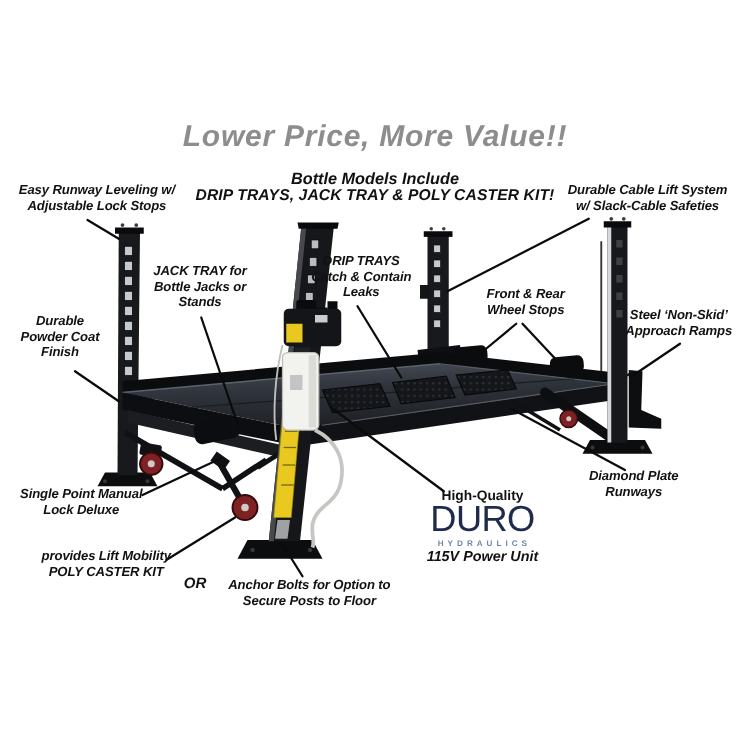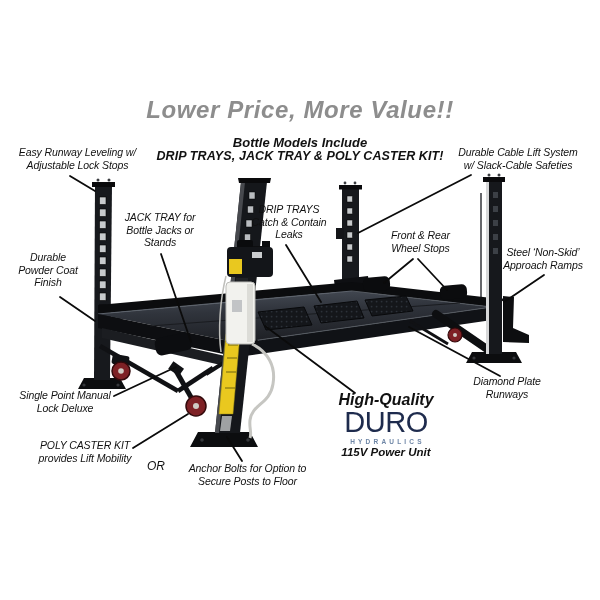--- a/index.html
+++ b/index.html
@@ -7,26 +7,26 @@
     position:relative;width:600px;height:600px;background:#ffffff;overflow:hidden;
     font-family:"Liberation Sans",sans-serif;
   }
   .stage svg{position:absolute;left:0;top:0;}
   .hdr{position:absolute;left:0;width:600px;text-align:center;color:#111;}
   .title{top:96px;font-size:24px;font-weight:bold;font-style:italic;color:#8d8d8d;letter-spacing:.6px;}
   .sub1{top:135px;font-size:13px;font-weight:bold;font-style:italic;}
   .sub2{top:149px;font-size:12.5px;font-weight:bold;font-style:italic;letter-spacing:.1px;}
   .callout{
     position:absolute;text-align:center;color:#111;
-    font-size:10.5px;font-weight:normal;font-style:italic;line-height:1.2;letter-spacing:-.1px;
+    font-size:10.5px;font-weight:bold;font-style:italic;line-height:1.2;letter-spacing:-.1px;
   }
   .callout span{display:block;}
   .or{font-size:12px;}
   .duro{position:absolute;left:330px;top:391px;width:112px;text-align:center;}
-  .duro .tagline{font-size:16px;font-weight:bold;font-style:italic;color:#111;}
+  .duro .tagline{font-size:11px;font-weight:bold;color:#111;}
   .duro .brand{font-size:29px;font-weight:normal;color:#1e2b4d;line-height:.95;letter-spacing:-.5px;}
   .duro .brandsub{font-size:6.5px;font-weight:bold;color:#6e86a6;letter-spacing:3.2px;margin-top:1px;margin-left:3px;}
   .duro .spec{font-size:11.5px;font-weight:bold;font-style:italic;color:#111;margin-top:1px;}
 </style>
 </head>
 <body>
 
 <div class="stage">
 
   <svg width="600" height="600" viewBox="0 0 600 600">
@@ -230,22 +230,22 @@
   </div>
   <div class="callout" style="left:487px;top:246px;width:112px;">
     <span>Steel ‘Non-Skid’</span>
     <span>Approach Ramps</span>
   </div>
   <div class="callout" style="left:5px;top:389px;width:120px;">
     <span>Single Point Manual</span>
     <span>Lock Deluxe</span>
   </div>
   <div class="callout" style="left:14px;top:439px;width:142px;">
+    <span>provides Lift Mobility</span>
     <span>POLY CASTER KIT</span>
-    <span>provides Lift Mobility</span>
   </div>
   <div class="callout or" style="left:141px;top:459px;width:30px;">OR</div>
   <div class="callout" style="left:170px;top:462px;width:155px;">
     <span>Anchor Bolts for Option to</span>
     <span>Secure Posts to Floor</span>
   </div>
   <div class="callout" style="left:453px;top:375px;width:108px;">
     <span>Diamond Plate</span>
     <span>Runways</span>
   </div>

